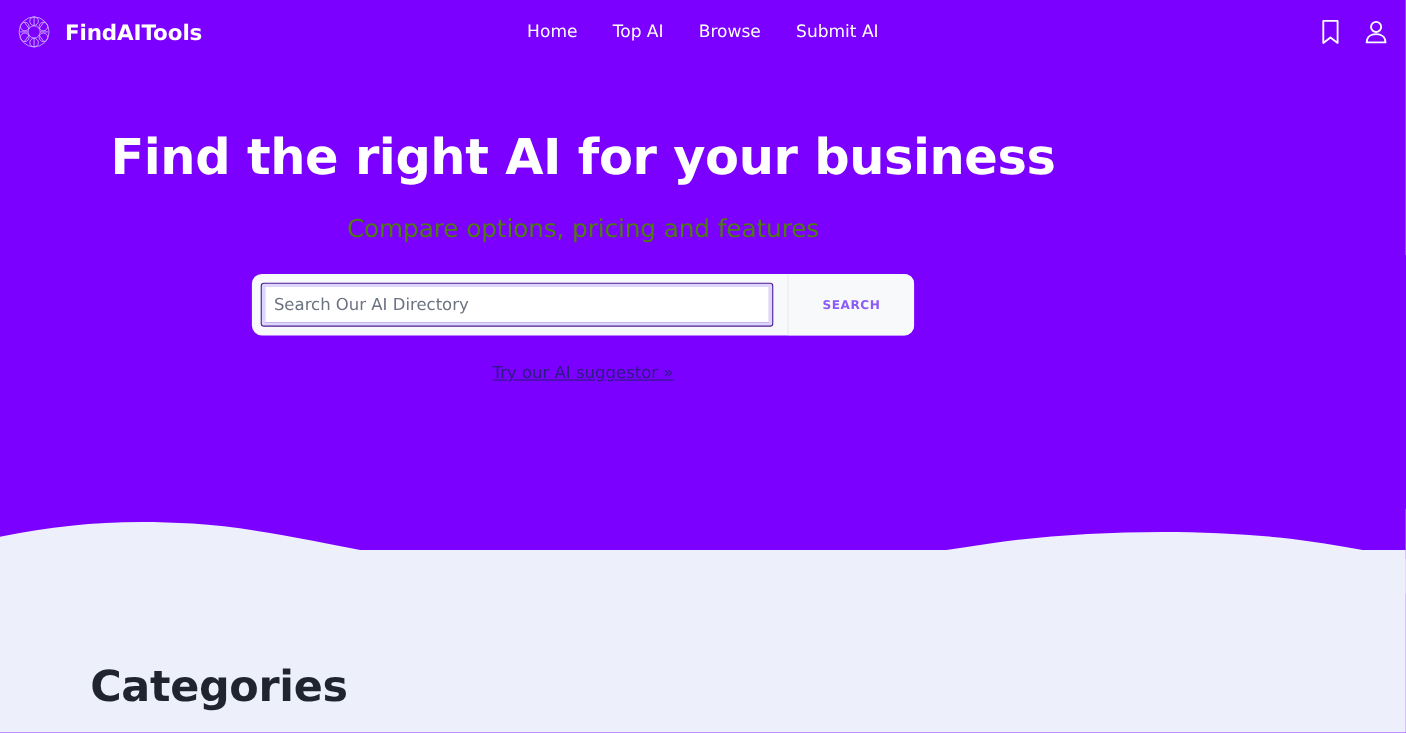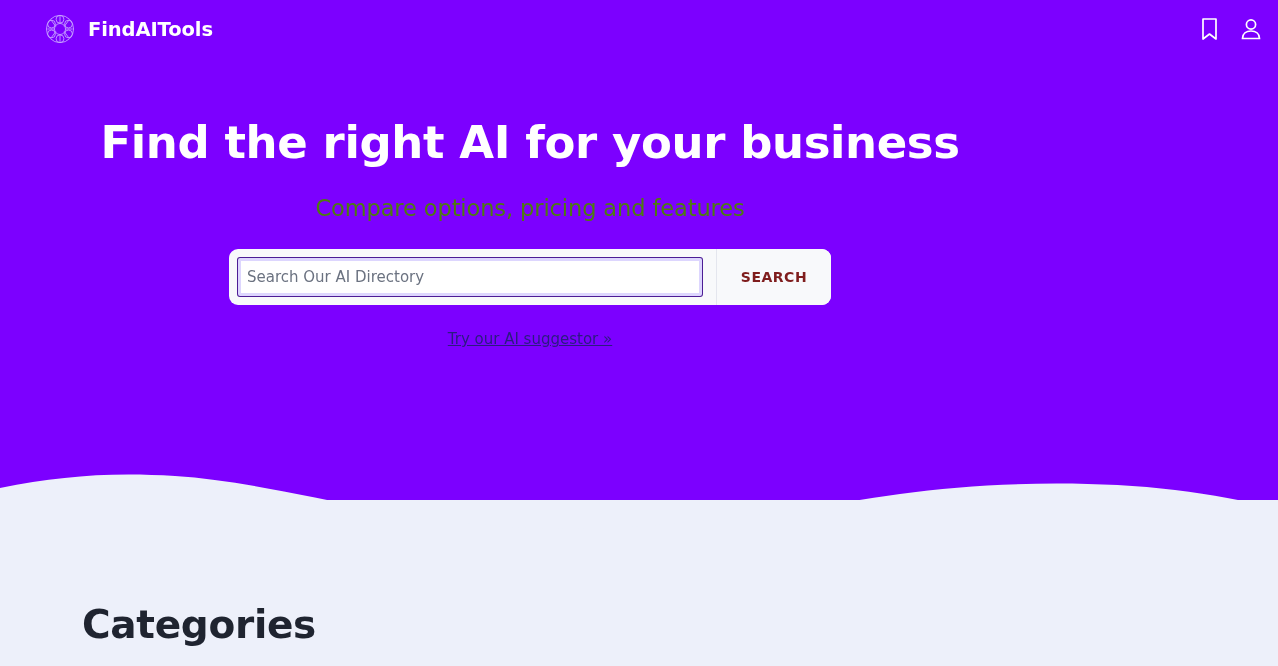--- a/index.html
+++ b/index.html
@@ -36,21 +36,20 @@
 
   
   .header {
     position: absolute;
     top: 0; left: 0;
     width: 1278px;
     height: 58px;
     display: flex;
     align-items: center;
     z-index: 5;
-    padding-left: 29px;
   }
 
   .brand {
     display: flex;
     align-items: center;
     gap: 11px;
     margin-left: 14px;
     text-decoration: none;
   }
 
@@ -157,21 +156,21 @@
     height: 56px;
     display: flex;
     align-items: center;
     padding-left: 8px;
   }
 
   .search-input {
     width: 466px;
     height: 40px;
     background: #ffffff;
-    border: 2px solid #4c1d95;
+    border: 4px solid #4c1d95;
     outline: 3px solid #ddd6fe;
     outline-offset: -4px;
     border-radius: 3px;
     font-family: "DejaVu Sans", sans-serif;
     font-size: 15px;
     color: #222;
     padding: 0 8px;
     caret-color: #333;
   }
   .search-input::placeholder {
@@ -184,23 +183,23 @@
     height: 56px;
     background: #e4e6ee;
     flex: 0 0 auto;
   }
 
   .search-btn {
     width: 114px;
     height: 56px;
     background: #f8f9fb;
     border: none;
-    color: #7f1d1d;
+    color: #8b5cf6;
     font-family: "DejaVu Sans", sans-serif;
-    font-size: 14px;
+    font-size: 11px;
     font-weight: bold;
     letter-spacing: 0.5px;
     cursor: pointer;
   }
 
   .suggestor-wrap {
     margin-top: 24px;
   }
   .suggestor-link {
     color: #2b1b80;
@@ -268,20 +267,28 @@
         <circle cx="20" cy="31.5" r="4.6"></circle>
         <circle cx="10" cy="25.8" r="4.6"></circle>
         <circle cx="10" cy="14.2" r="4.6"></circle>
         <path d="M20 4 L20 13.5 M30.5 9.5 L25 17 M35 20 L26.5 20 M30.5 30.5 L25 23
                  M20 36 L20 26.5 M9.5 30.5 L15 23 M5 20 L13.5 20 M9.5 9.5 L15 17"></path>
       </g>
     </svg>
     <span class="brand-name">FindAITools</span>
   </a>
 
+  <nav class="nav">
+    <div class="nav-inner">
+      <a class="nav-link" href="#">Home</a>
+      <a class="nav-link" href="#">Top AI</a>
+      <a class="nav-link" href="#">Browse</a>
+      <a class="nav-link" href="#">Submit AI</a>
+    </div>
+  </nav>
 
   <div class="header-icons">
     <div class="icon-btn">
       <svg width="19" height="24" viewBox="0 0 19 24" fill="none" stroke="#ffffff" stroke-width="1.7" stroke-linejoin="round">
         <path d="M3 2 h13 v20 l-6.5 -5 l-6.5 5 z"></path>
       </svg>
     </div>
     <div class="icon-btn">
       <svg width="22" height="24" viewBox="0 0 22 24" fill="none" stroke="#ffffff" stroke-width="1.7" stroke-linecap="round">
         <circle cx="11" cy="7.5" r="4.6"></circle>

